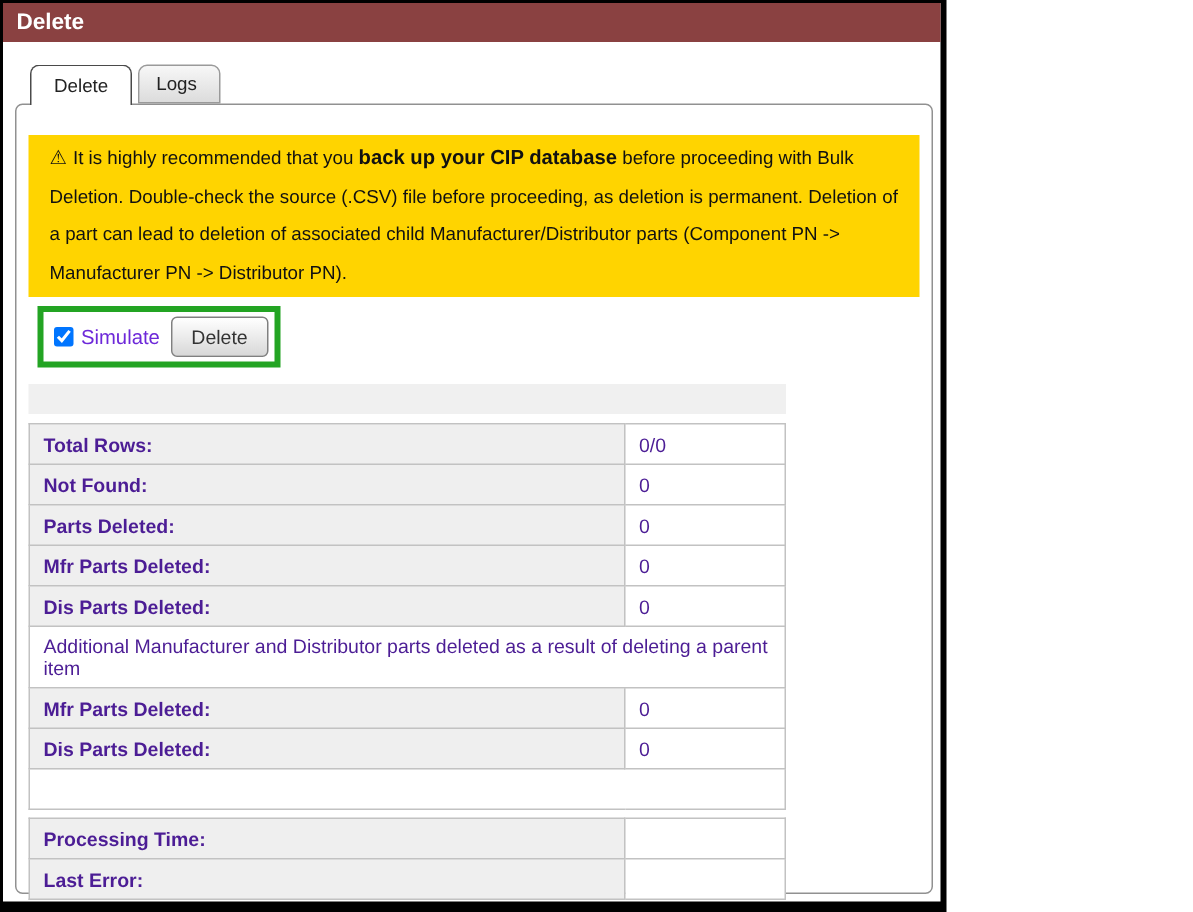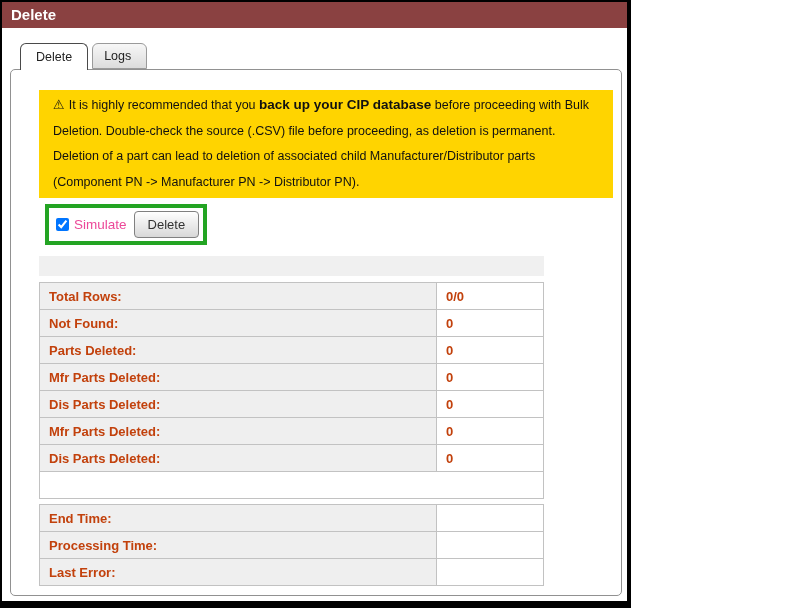--- a/index.html
+++ b/index.html
@@ -55,21 +55,21 @@
     height: 26px;
     padding-left: 11px;
   }
   
   .panel {
     margin: 0 5px 0 8px;
     height: 527px;
     border: 1px solid #919191;
     border-radius: 5px;
     background: #fff;
-    padding: 20px 8px 0 28px;
+    padding: 20px 8px 0 8px;
     position: relative;
     z-index: 1;
   }
   
   .warning {
     background: #ffd400;
     color: #111;
     font-size: 12.5px;
     line-height: 25.5px;
     padding: 2px 14px 3px 14px;
@@ -96,50 +96,50 @@
   .highlight-box {
     margin-left: 6px;
     border: 4px solid #23a423;
     padding: 3px 4px 3px 7px;
     display: flex;
     align-items: center;
     gap: 5px;
     background: #fff;
   }
   .highlight-box input[type="checkbox"] { width: 13px; height: 13px; }
-  .sim-label { font-size: 13.5px; color: #ec4899; padding-right: 2px; }
+  .sim-label { font-size: 13.5px; color: #6d28d9; padding-right: 2px; }
   .highlight-box .btn { padding: 5px 13px; }
   
   .progress-strip {
     margin-top: 11px;
     width: 505px;
     height: 20px;
     background: #f0f0f0;
   }
   
   table.stats {
     margin-top: 6px;
     width: 505px;
     border-collapse: collapse;
     table-layout: fixed;
     font-size: 13px;
-    color: #c2410c;
+    color: #4c1d95;
   }
   table.stats td {
     border: 1px solid #c2c2c2;
     padding: 5px 9px;
     height: 27px;
     vertical-align: middle;
   }
   td.lbl {
     width: 397px;
     background: #efefef;
     font-weight: bold;
   }
-  td.val { background: #fff; font-weight: bold; }
+  td.val { background: #fff; }
   td.note-row {
     background: #fff;
     font-weight: normal;
     height: 21px;
     padding: 2px 9px;
   }
   td.empty-row { background: #fff; height: 25px; }
   table.times { margin-top: 5px; }
 </style>
 </head>
@@ -190,40 +190,39 @@
         </tr>
         <tr>
           <td class="lbl">Mfr Parts Deleted:</td>
           <td class="val">0</td>
         </tr>
         <tr>
           <td class="lbl">Dis Parts Deleted:</td>
           <td class="val">0</td>
         </tr>
         <tr>
+          <td class="note-row" colspan="2">Additional Manufacturer and Distributor parts deleted as a result of deleting a parent item</td>
+        </tr>
+        <tr>
           <td class="lbl">Mfr Parts Deleted:</td>
           <td class="val">0</td>
         </tr>
         <tr>
           <td class="lbl">Dis Parts Deleted:</td>
           <td class="val">0</td>
         </tr>
         <tr>
           <td class="empty-row" colspan="2"></td>
         </tr>
       </tbody>
     </table>
 
     <table class="stats times">
       <tbody>
         <tr>
-          <td class="lbl">End Time:</td>
-          <td class="val"></td>
-        </tr>
-        <tr>
           <td class="lbl">Processing Time:</td>
           <td class="val"></td>
         </tr>
         <tr>
           <td class="lbl">Last Error:</td>
           <td class="val"></td>
         </tr>
       </tbody>
     </table>
 

